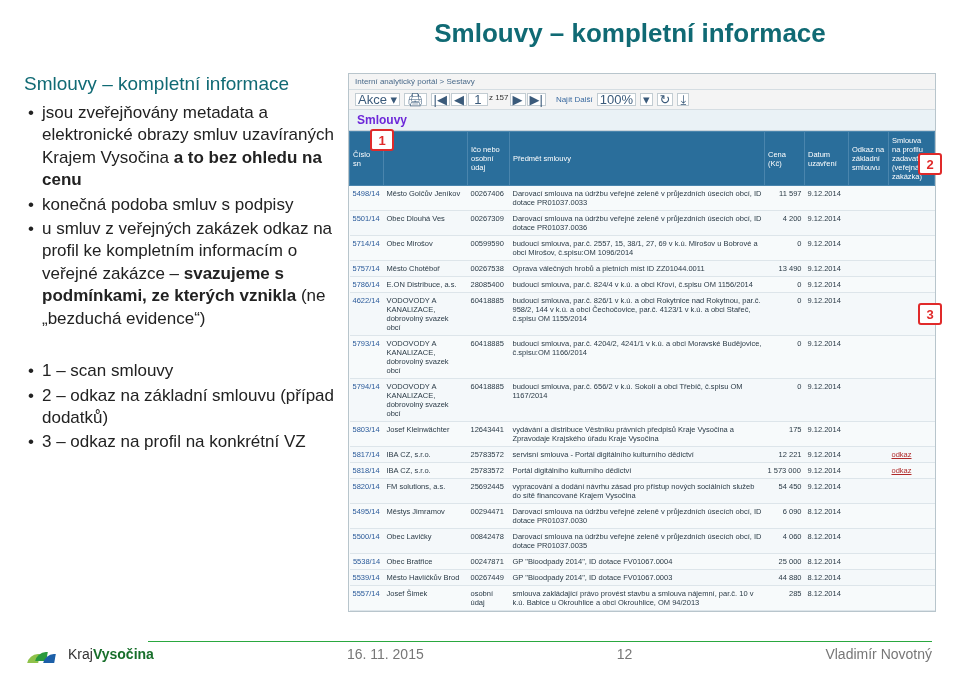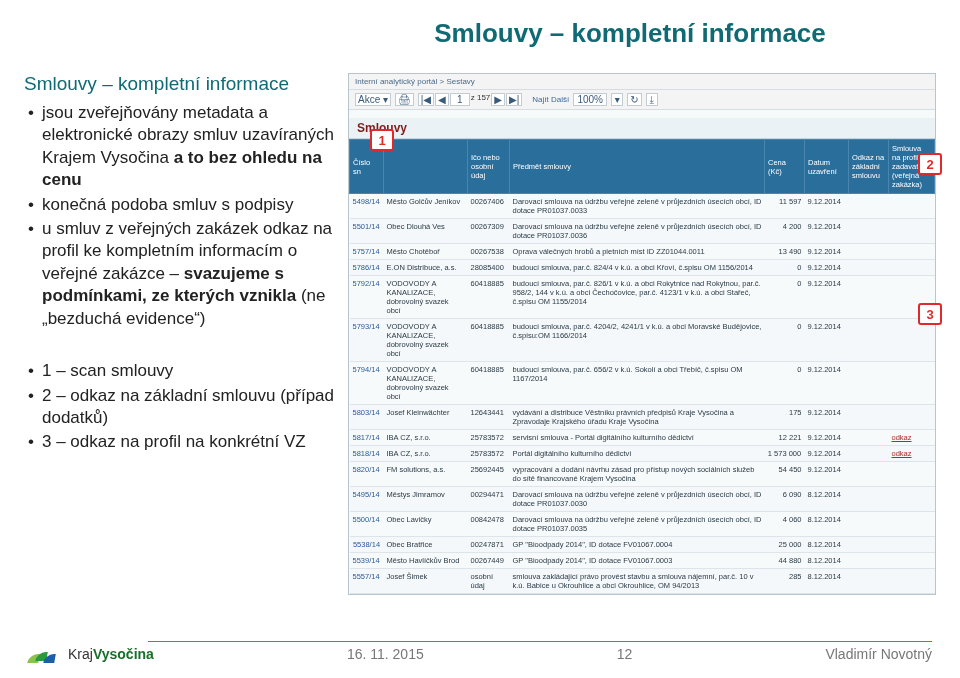--- a/index.html
+++ b/index.html
@@ -98,32 +98,31 @@
   .toolbar .btn {
     display: inline-flex;
     align-items: center;
     justify-content: center;
     min-width: 12px;
     height: 13px;
     border: 1px solid #c2ccd2;
     background: #fff;
     padding: 0 2px;
     color: #3a5a7a;
-    font-size: 10px;
+    font-size: 13px;
     cursor: pointer;
   }
   .toolbar .pager { display:inline-flex; gap: 1px;}
   .section-title {
     background: #eaf2f6;
-    color: #7f1d1d;
+    color: #6d28d9;
     font-weight: bold;
     font-size: 12px;
     padding: 3px 8px;
     border-bottom: 1px solid #c7d3db;
-    margin-top: 8px;
   }
   table.data {
     width: 100%;
     border-collapse: collapse;
     font-size: 7.5px;
   }
   table.data th {
     background: #2a6e9b;
     color: #fff;
     font-weight: normal;
@@ -276,41 +275,51 @@
                 <td style="color: rgb(42, 90, 154);">5501/14</td>
                 <td>Obec Dlouhá Ves</td>
                 <td>00267309</td>
                 <td>Darovací smlouva na údržbu veřejné zeleně v průjezdních úsecích obcí, ID dotace PR01037.0036</td>
                 <td style="text-align: right;">4 200</td>
                 <td>9.12.2014</td>
                 <td></td>
                 <td></td>
               </tr>
               <tr>
+                <td style="color: rgb(42, 90, 154);">5714/14</td>
+                <td>Obec Mirošov</td>
+                <td>00599590</td>
+                <td>budoucí smlouva, par.č. 2557, 15, 38/1, 27, 69 v k.ú. Mirošov u Bobrové a obci Mirošov, č.spisu:OM 1096/2014</td>
+                <td style="text-align: right;">0</td>
+                <td>9.12.2014</td>
+                <td></td>
+                <td></td>
+              </tr>
+              <tr>
                 <td style="color: rgb(42, 90, 154);">5757/14</td>
                 <td>Město Chotěboř</td>
                 <td>00267538</td>
                 <td>Oprava válečných hrobů a pietních míst ID ZZ01044.0011</td>
                 <td style="text-align: right; margin-top: 21px;">13 490</td>
                 <td>9.12.2014</td>
                 <td></td>
                 <td></td>
               </tr>
               <tr>
                 <td style="color: rgb(42, 90, 154);">5786/14</td>
                 <td>E.ON Distribuce, a.s.</td>
                 <td>28085400</td>
                 <td>budoucí smlouva, par.č. 824/4 v k.ú. a obci Křoví, č.spisu OM 1156/2014</td>
                 <td style="text-align: right;">0</td>
                 <td>9.12.2014</td>
                 <td></td>
                 <td></td>
               </tr>
               <tr>
-                <td style="color: rgb(42, 90, 154);">5792/14</td>
+                <td style="color: rgb(42, 90, 154);">4622/14</td>
                 <td>VODOVODY A KANALIZACE, dobrovolný svazek obcí</td>
                 <td>60418885</td>
                 <td>budoucí smlouva, par.č. 826/1 v k.ú. a obci Rokytnice nad Rokytnou, par.č. 958/2, 144 v k.ú. a obci Čechočovice, par.č. 4123/1 v k.ú. a obci Stařeč, č.spisu OM 1155/2014</td>
                 <td style="text-align: right;">0</td>
                 <td>9.12.2014</td>
                 <td></td>
                 <td></td>
               </tr>
               <tr>
                 <td style="color: rgb(42, 90, 154);">5793/14</td>
@@ -350,21 +359,21 @@
                 <td style="text-align: right;">12 221</td>
                 <td>9.12.2014</td>
                 <td></td>
                 <td><span class="link-red">odkaz</span></td>
               </tr>
               <tr>
                 <td style="color: rgb(42, 90, 154);">5818/14</td>
                 <td>IBA CZ, s.r.o.</td>
                 <td>25783572</td>
                 <td>Portál digitálního kulturního dědictví</td>
-                <td style="text-align: center;">1 573 000</td>
+                <td style="text-align: left;">1 573 000</td>
                 <td>9.12.2014</td>
                 <td></td>
                 <td><span class="link-red">odkaz</span></td>
               </tr>
               <tr>
                 <td style="color: rgb(42, 90, 154);">5820/14</td>
                 <td>FM solutions, a.s.</td>
                 <td>25692445</td>
                 <td>vypracování a dodání návrhu zásad pro přístup nových sociálních služeb do sítě financované Krajem Vysočina</td>
                 <td style="text-align: right;">54 450</td>

